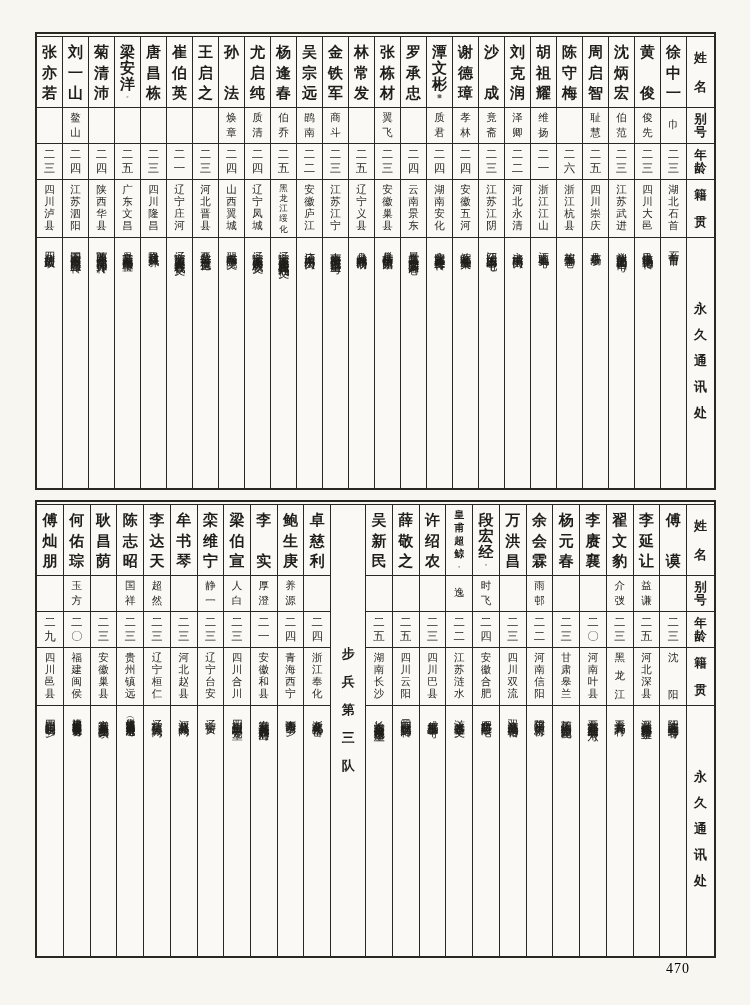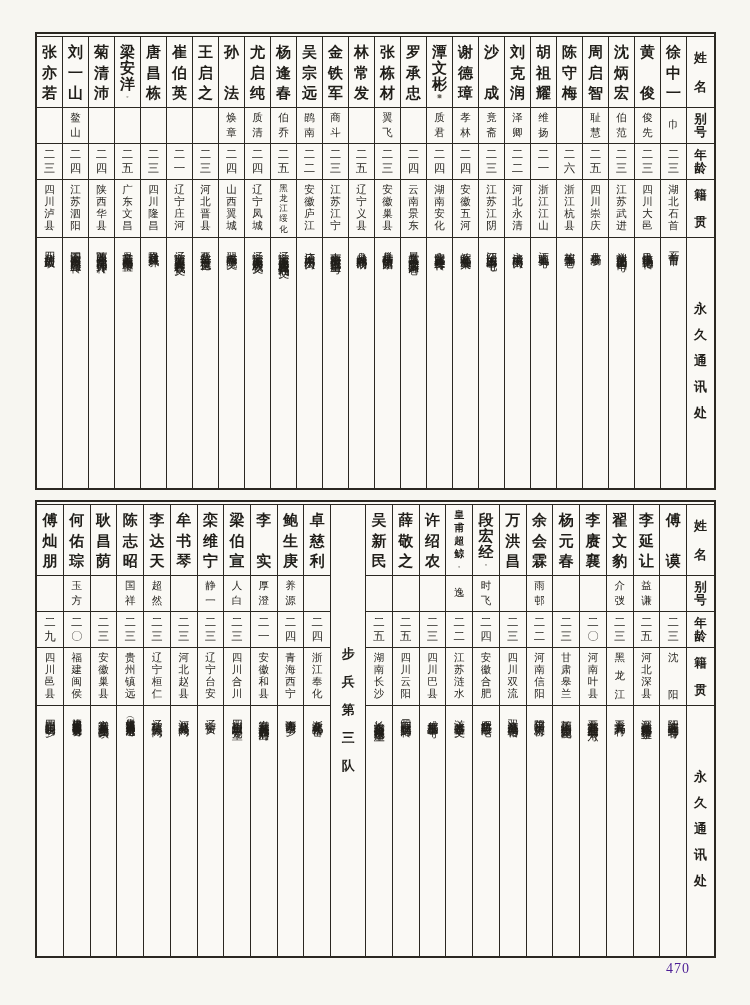--- a/index.html
+++ b/index.html
@@ -62,21 +62,21 @@
   .col.divider .cell.full{
     flex:1 1 auto;border-bottom:none;
     display:flex;flex-direction:column;align-items:center;
     padding-top:142px;gap:15px;
     font-family:"Liberation Sans","DejaVu Sans",sans-serif;
     font-weight:bold;font-size:13px;
   }
   .col.divider .cell.full span{line-height:1;}
   .pageno{
     position:absolute;top:961px;left:666px;
-    font-size:14px;letter-spacing:1px;color:#4c1d95;
+    font-size:14px;letter-spacing:1px;color:#000000;
     font-family:"Liberation Serif","DejaVu Serif",serif;
   }
 </style>
 </head>
 <body>
 
 <div class="sheet" id="table-top">
   <div class="top-rule"></div>
   <div class="cols">
       <div class="col header">

